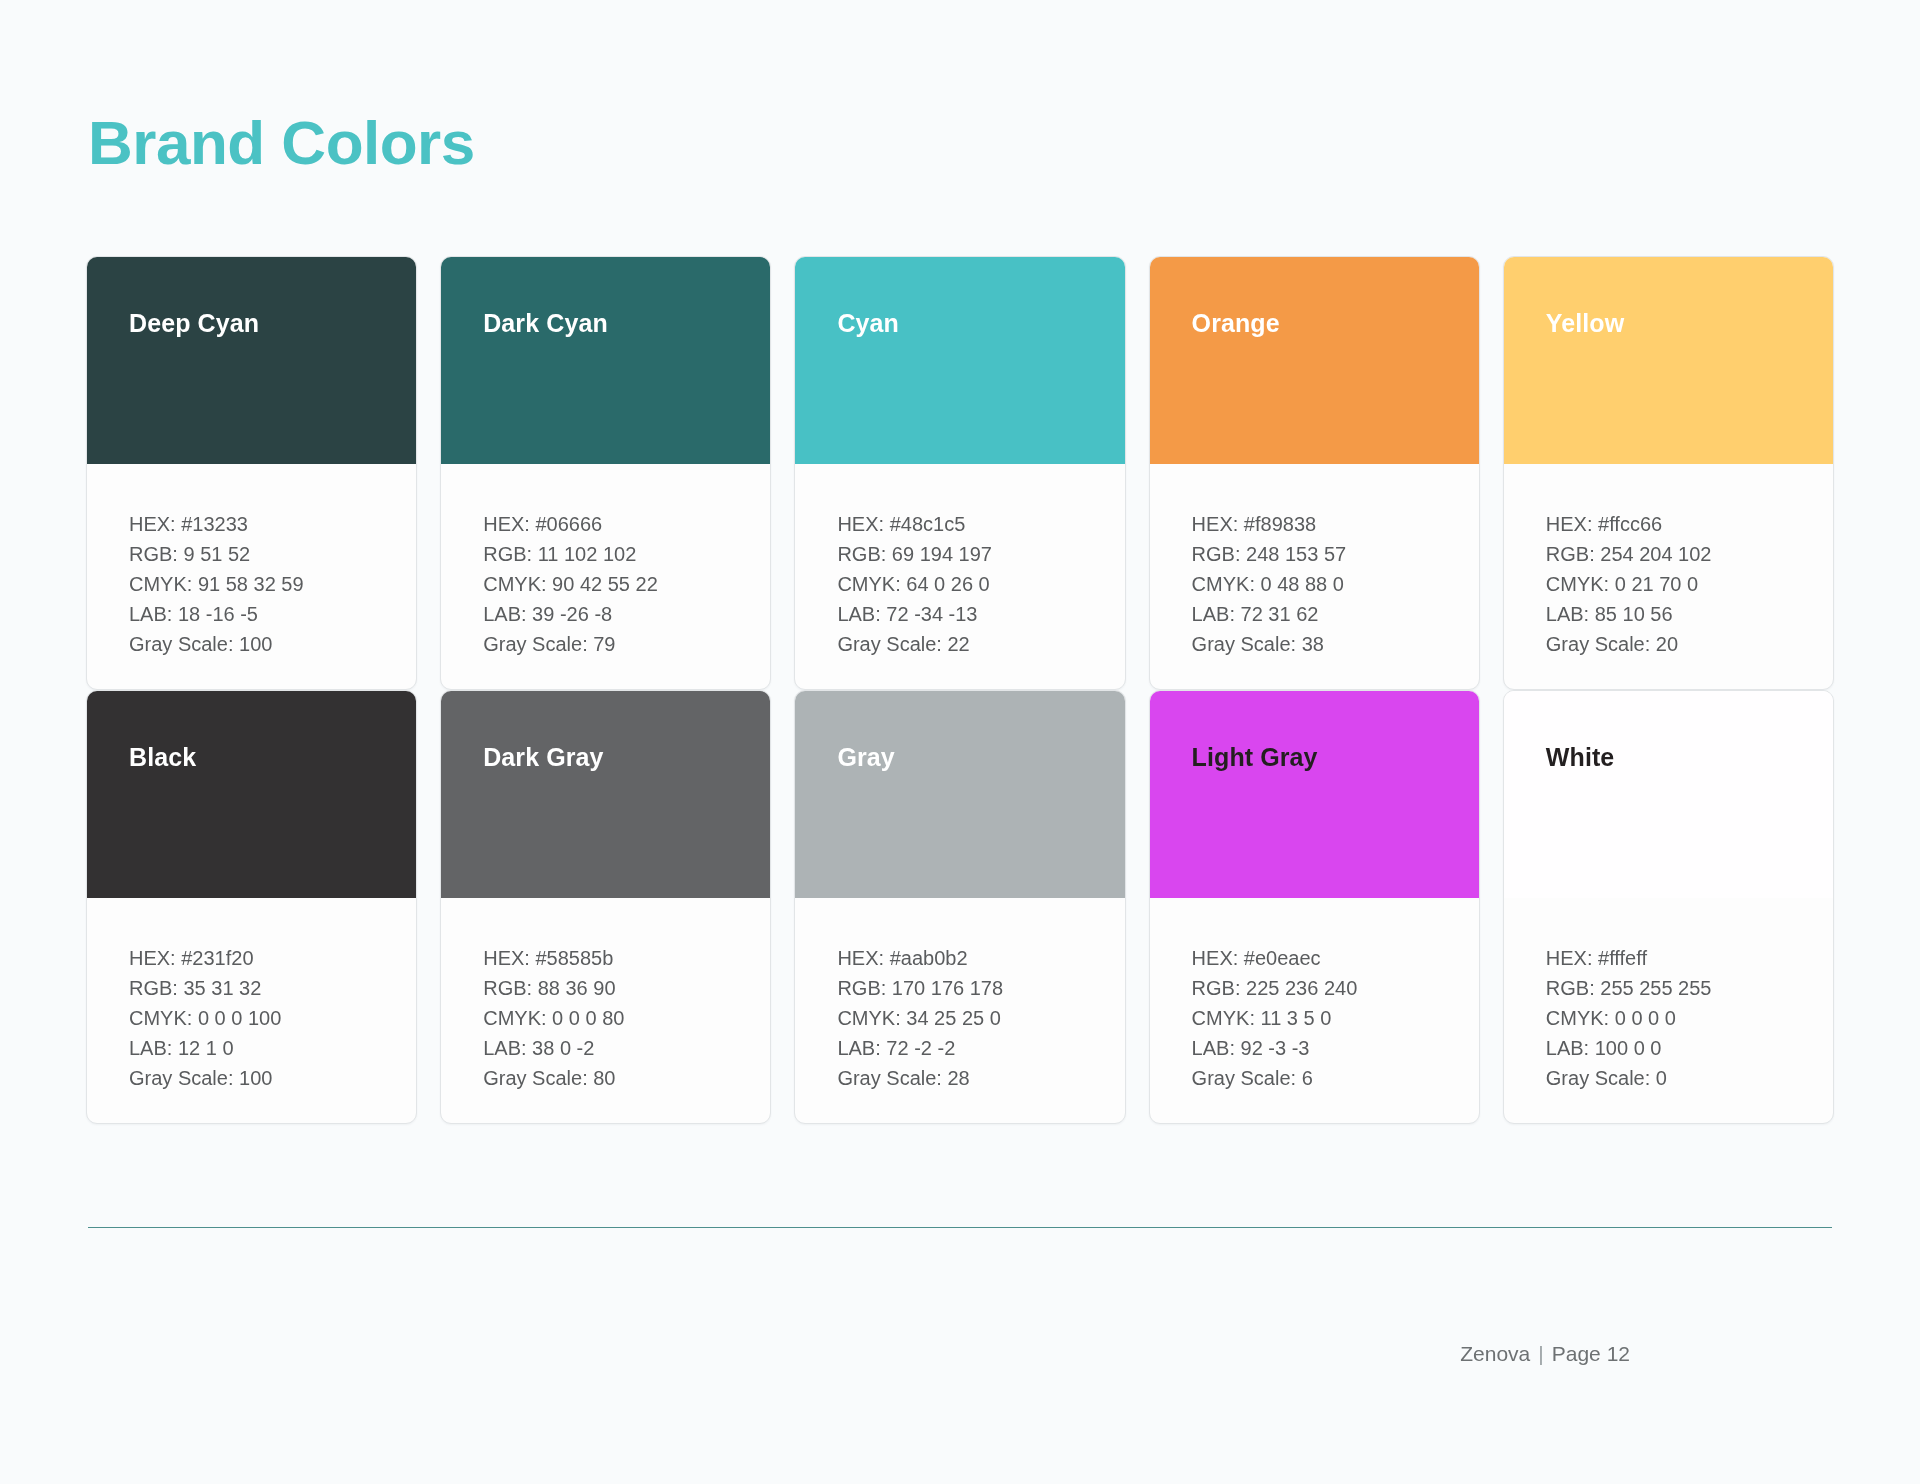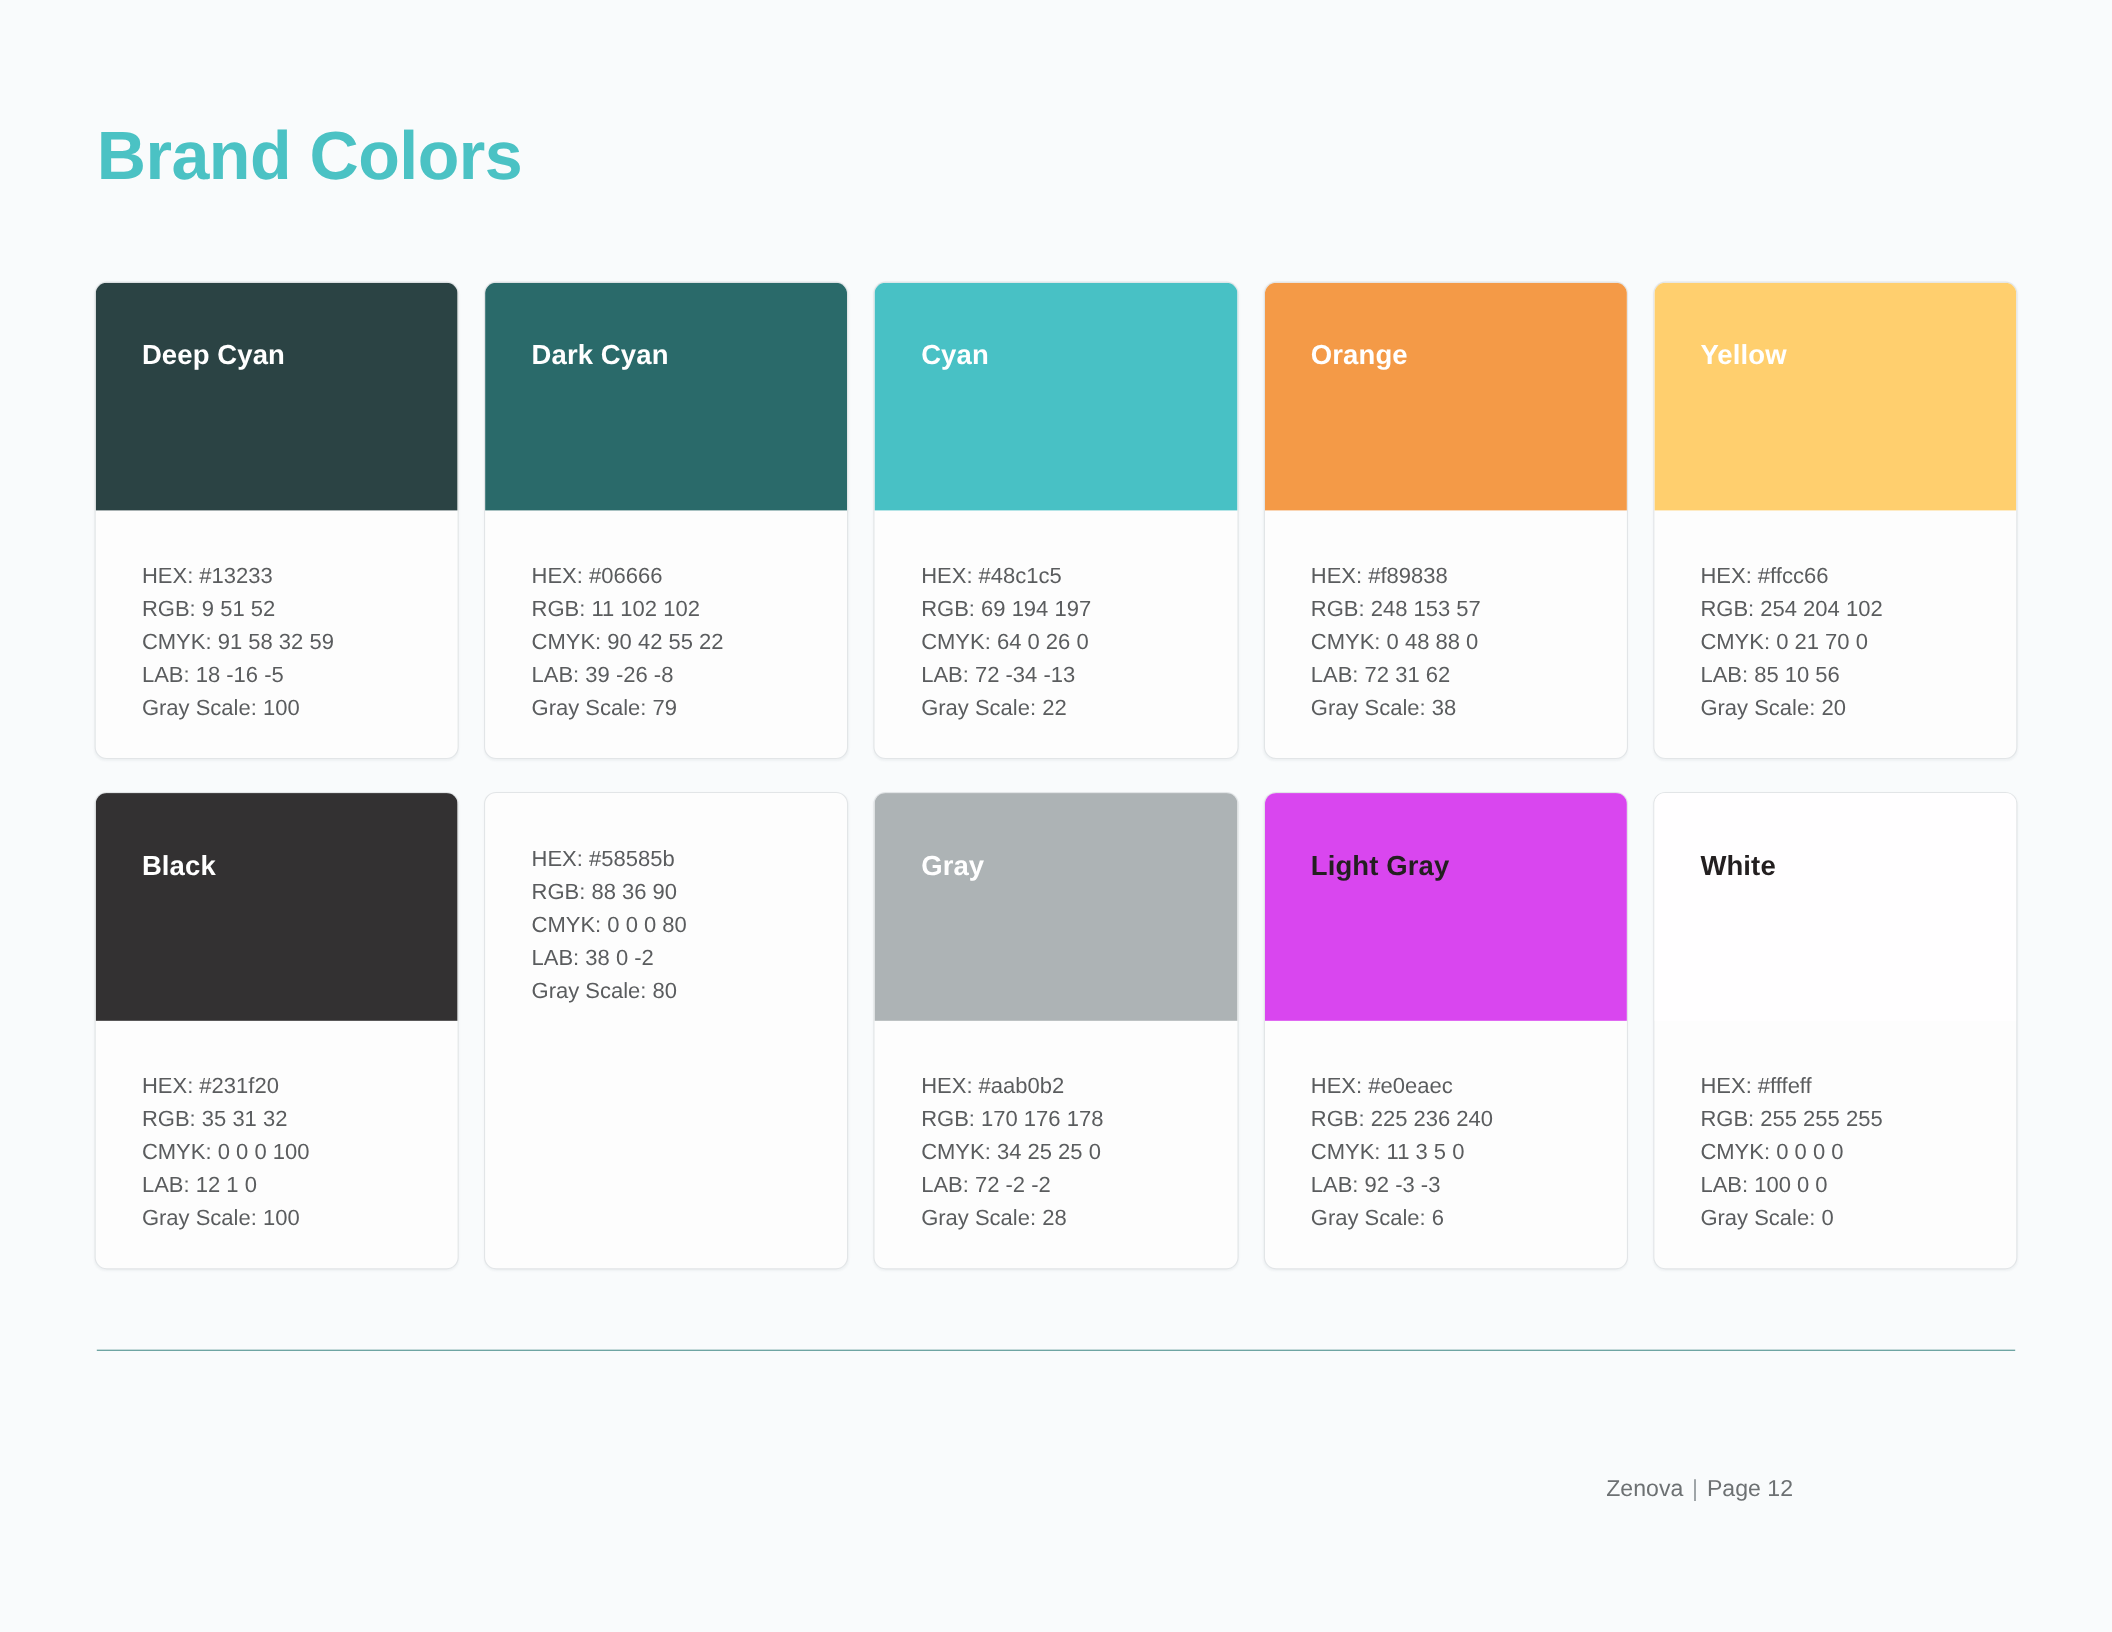--- a/index.html
+++ b/index.html
@@ -38,21 +38,20 @@
   }
 
   
   .grid {
     position: absolute;
     left: 86px;
     top: 256px;
     width: 1748px;
     display: flex;
     flex-direction: column;
-    gap: 30px;
   }
   .grid-row {
     display: flex;
     gap: 23px;
   }
 
   .swatch-card {
     width: 336px;
     box-sizing: border-box;
     background: #fdfdfd;
@@ -203,20 +202,23 @@
         <div class="swatch-info">
           <div>HEX: #231f20</div>
           <div>RGB: 35 31 32</div>
           <div>CMYK: 0 0 0 100</div>
           <div>LAB: 12 1 0</div>
           <div>Gray Scale: 100</div>
         </div>
       </div>
 
       <div class="swatch-card">
+        <div class="swatch-block" style="background: rgb(99, 100, 102);">
+          <span class="swatch-name" style="color: rgb(255, 255, 255);">Dark Gray</span>
+        </div>
         <div class="swatch-info">
           <div>HEX: #58585b</div>
           <div>RGB: 88 36 90</div>
           <div>CMYK: 0 0 0 80</div>
           <div>LAB: 38 0 -2</div>
           <div>Gray Scale: 80</div>
         </div>
       </div>
 
       <div class="swatch-card">

